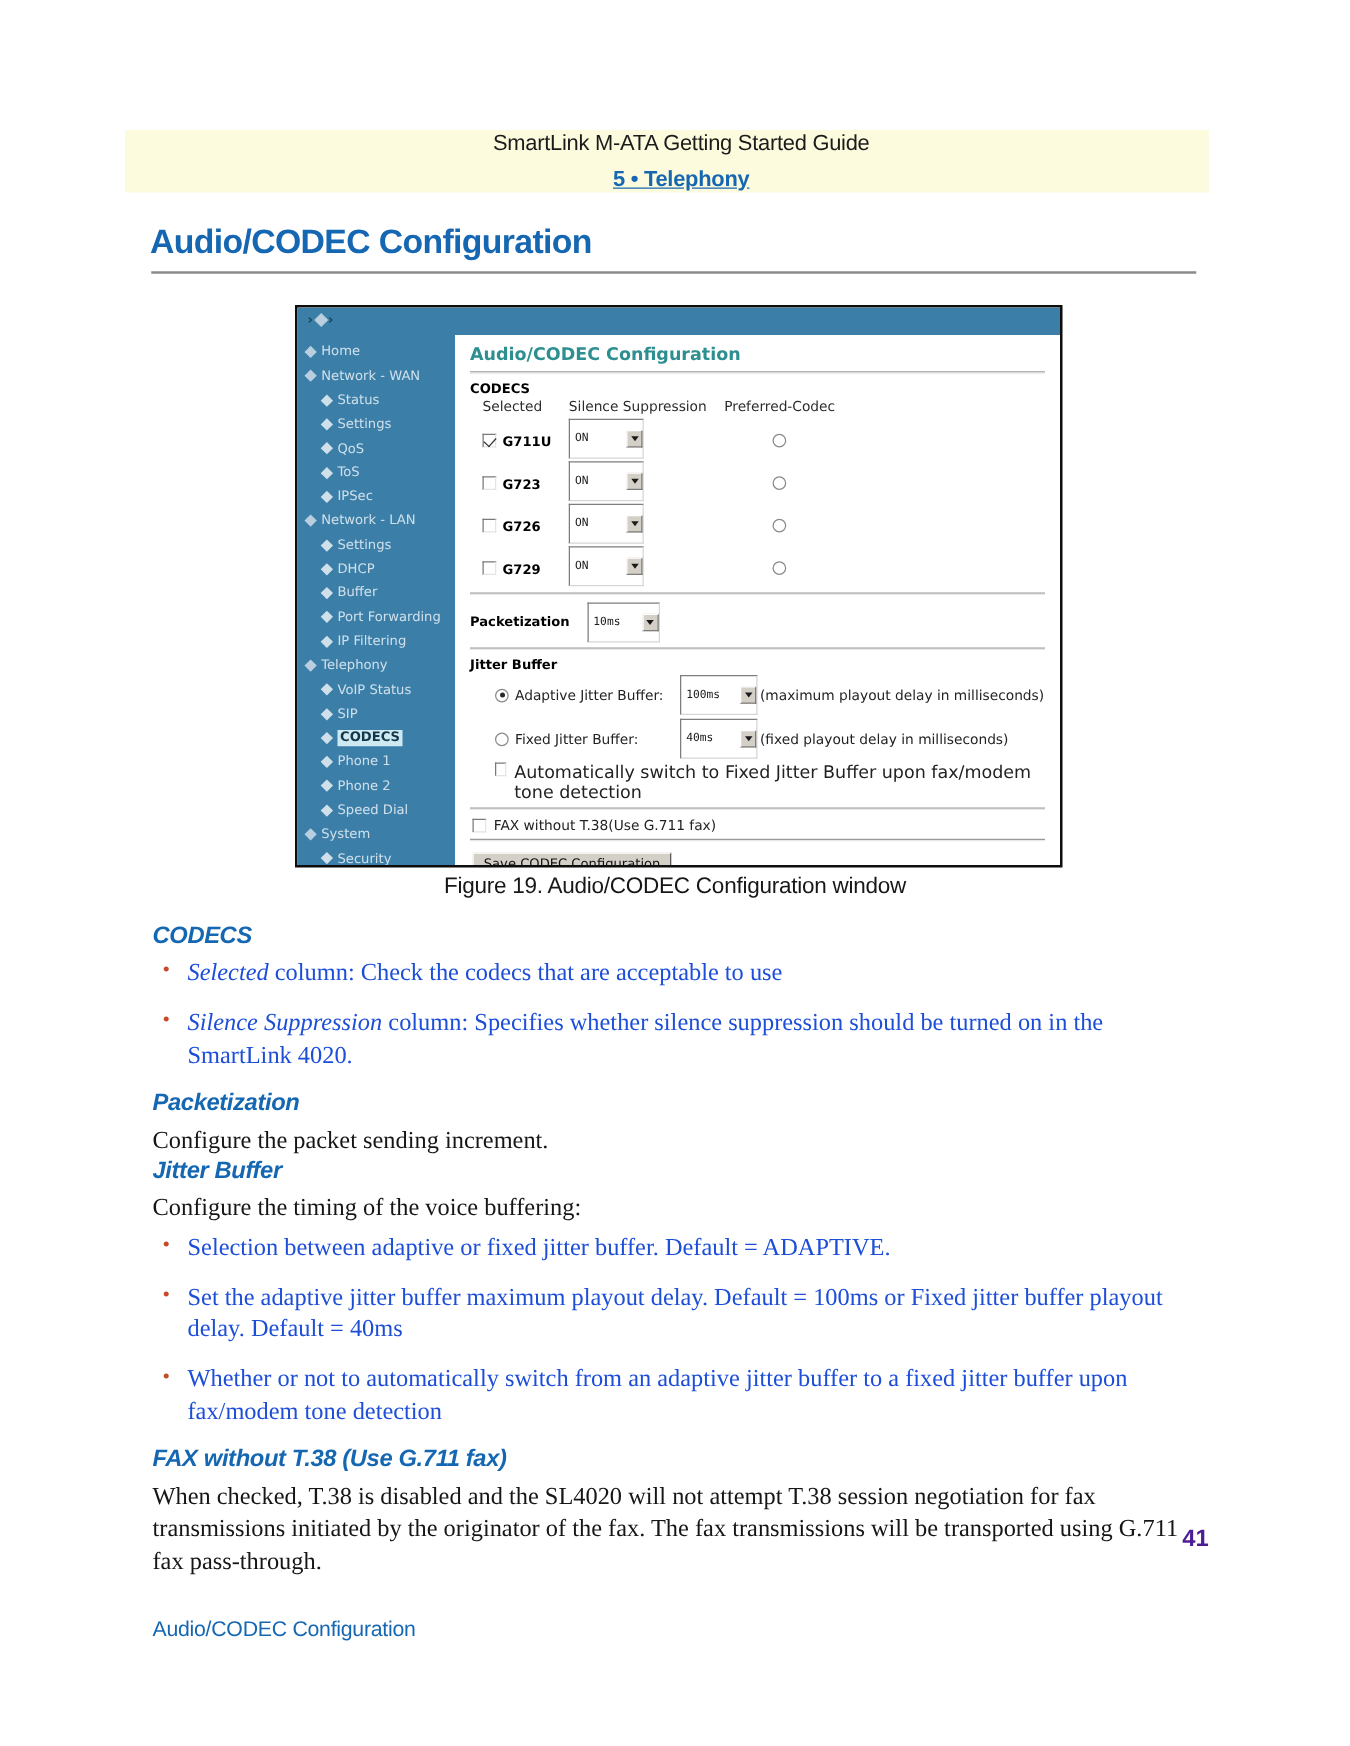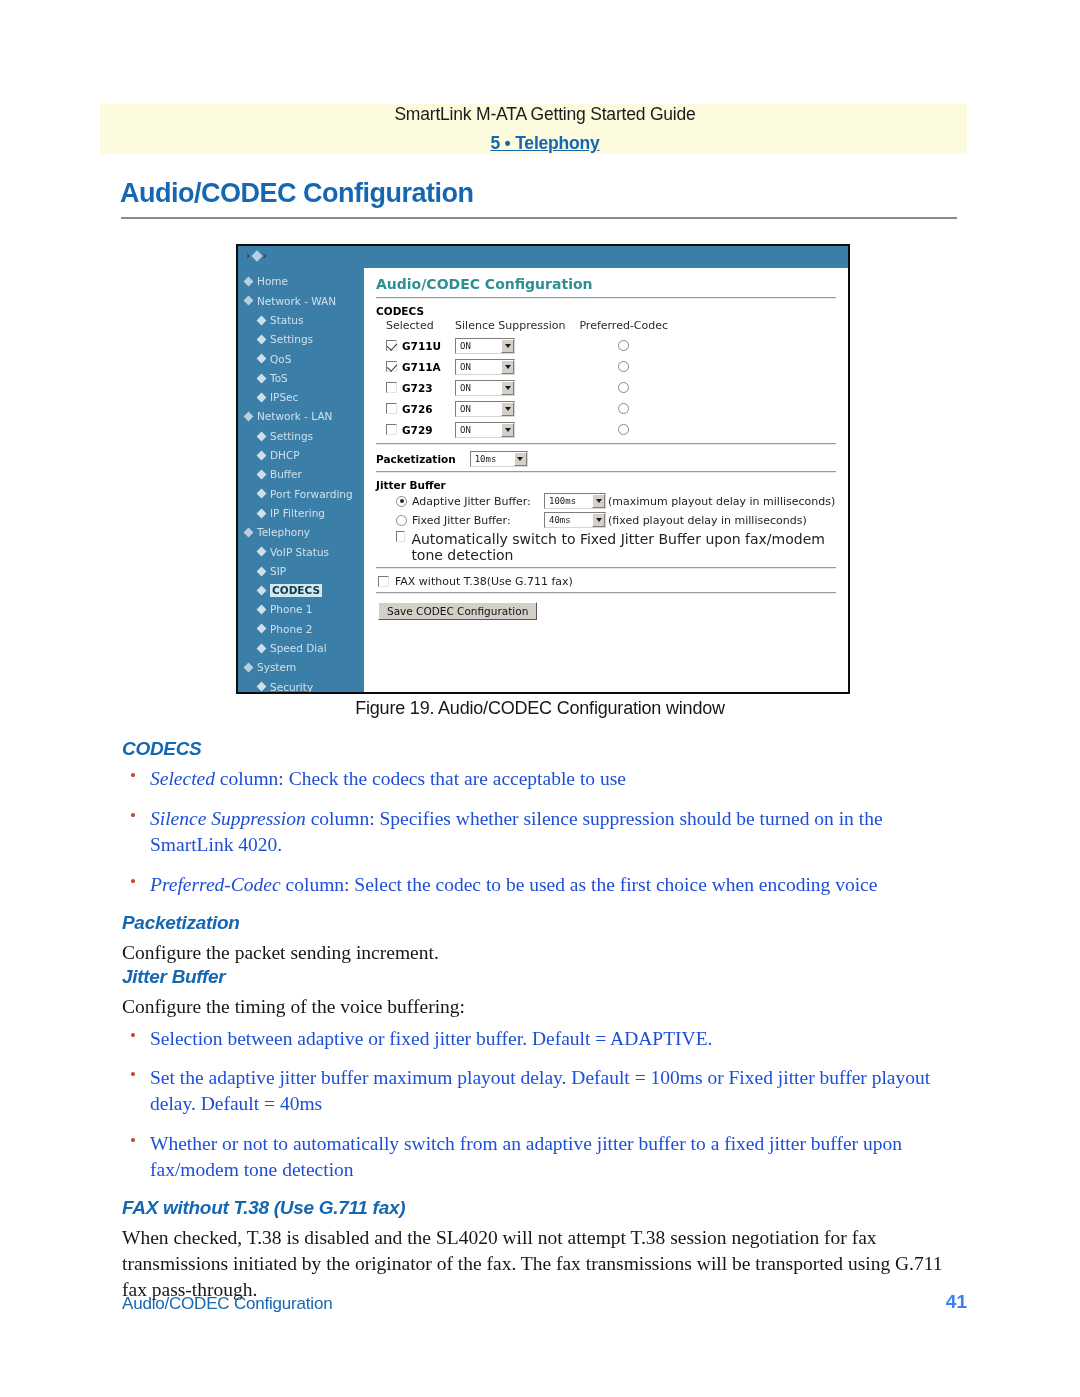--- a/index.html
+++ b/index.html
@@ -217,21 +217,21 @@
     position: absolute;
     left: 2.5px; top: 2.5px;
     width: 4px; height: 4px;
     border-radius: 50%;
     background: #2a2a2a;
   }
   .sel {
     display: inline-flex;
     align-items: center;
     justify-content: space-between;
-    height: 16px;
+    height: 32px;
     box-sizing: border-box;
     border: 1px solid #7d7d7d;
     border-right-color: #d6d6d6;
     border-bottom-color: #d6d6d6;
     background: #ffffff;
     padding-left: 4px;
     vertical-align: middle;
     font-size: 9px;
     font-family: "DejaVu Sans Mono", monospace;
     color: #1a1a1a;
@@ -361,25 +361,25 @@
   .footer-left {
     position: absolute;
     left: 122px; top: 1294px;
     font-family: "Liberation Sans", sans-serif;
     font-size: 17px;
     color: #1667b2;
     letter-spacing: -0.2px;
   }
   .footer-right {
     position: absolute;
-    right: 113px; top: 1291px;
+    right: 113px; top: 1221px;
     font-family: "Liberation Sans", sans-serif;
     font-size: 19px;
     font-weight: bold;
-    color: #3b82f6;
+    color: #4c1d95;
   }
 </style>
 </head>
 <body>
 
 <div class="page-header-band"></div>
 <div class="page-header-inner">
   <div class="hdr-left">SmartLink M-ATA Getting Started Guide</div>
   <div class="hdr-right">5 • Telephony</div>
 </div>
@@ -495,28 +495,20 @@
 
     <table class="codec-table">
       <tbody>
           <tr>
         <th>Selected</th>
         <th>Silence Suppression</th>
         <th class="cell-center">Preferred-Codec</th>
       </tr>
       <tr>
         <td><span class="cb checked"></span><span class="codec-name">G711U</span></td>
-        <td><span class="sel" style="width:60px">
-                <span>ON</span>
-                <span class="sel-arrow"></span>
-              </span></td>
-        <td class="cell-center"><span class="radio"></span></td>
-      </tr>
-      <tr>
-        <td><span class="cb checked"></span><span class="codec-name">G711A</span></td>
         <td><span class="sel" style="width:60px">
                 <span>ON</span>
                 <span class="sel-arrow"></span>
               </span></td>
         <td class="cell-center"><span class="radio"></span></td>
       </tr>
       <tr>
         <td><span class="cb"></span><span class="codec-name">G723</span></td>
         <td><span class="sel" style="width:60px">
                 <span>ON</span>
@@ -596,21 +588,20 @@
 </div>
 
 <div class="fig-caption">Figure 19. Audio/CODEC Configuration window</div>
 
 <div class="body">
 
   <h3 class="sub m-codecs">CODECS</h3>
   <ul class="bullets">
     <li><span class="it">Selected</span><span> column: Check the codecs that are acceptable to use</span></li>
     <li><span class="it">Silence Suppression</span><span> column: Specifies whether silence suppression should be turned on in the SmartLink 4020.</span></li>
-    <li><span class="it">Preferred-Codec</span><span> column: Select the codec to be used as the first choice when encoding voice</span></li>
   </ul>
 
   <h3 class="sub m-packet">Packetization</h3>
   <p class="para">Configure the packet sending increment.</p>
 
   <h3 class="sub m-jitter">Jitter Buffer</h3>
   <p class="para">Configure the timing of the voice buffering:</p>
   <ul class="bullets">
     <li>Selection between adaptive or fixed jitter buffer. Default = ADAPTIVE.</li>
     <li>Set the adaptive jitter buffer maximum playout delay. Default = 100ms or Fixed jitter buffer playout delay. Default = 40ms</li>

